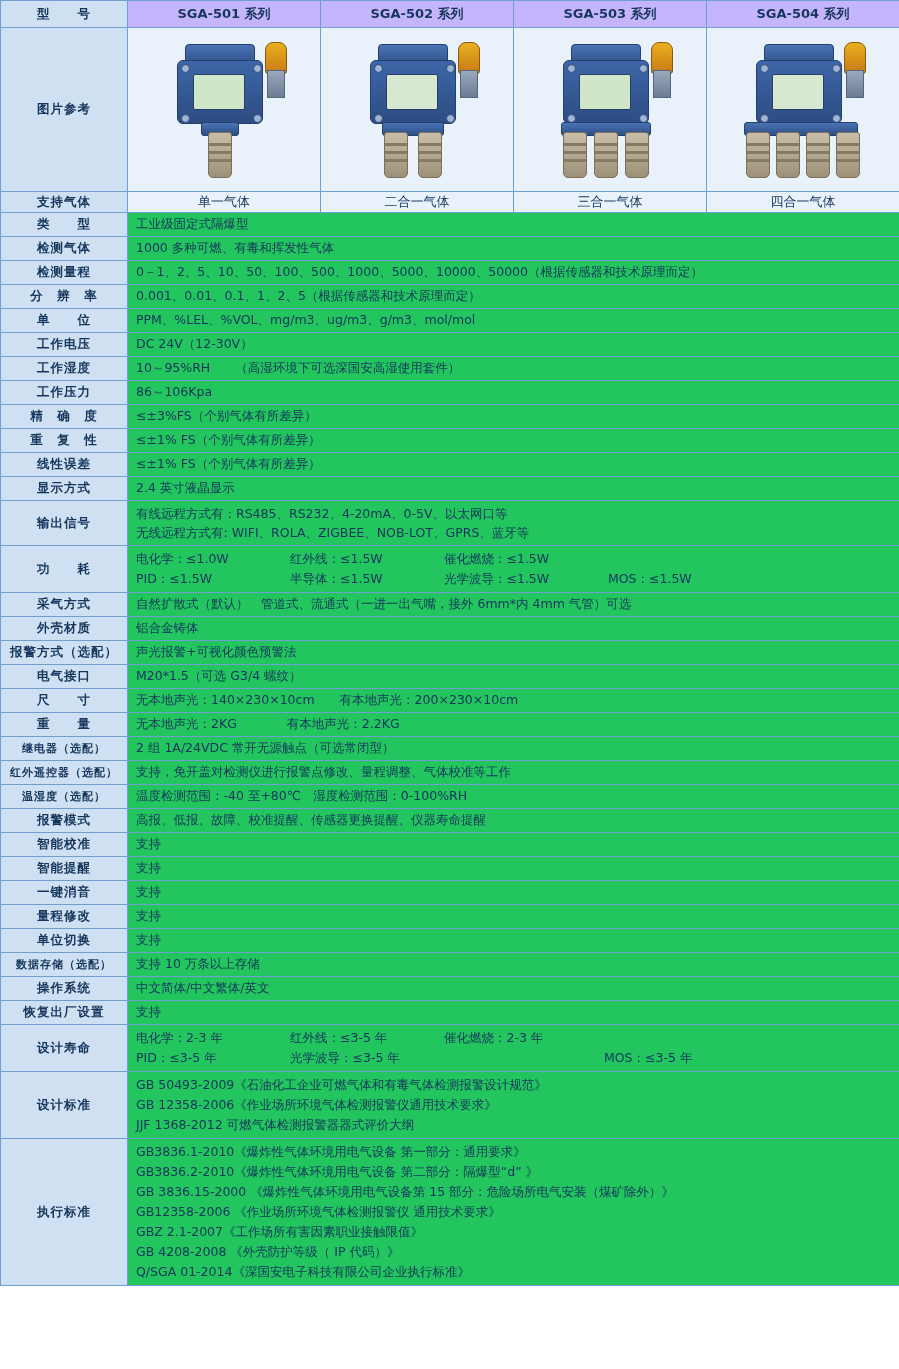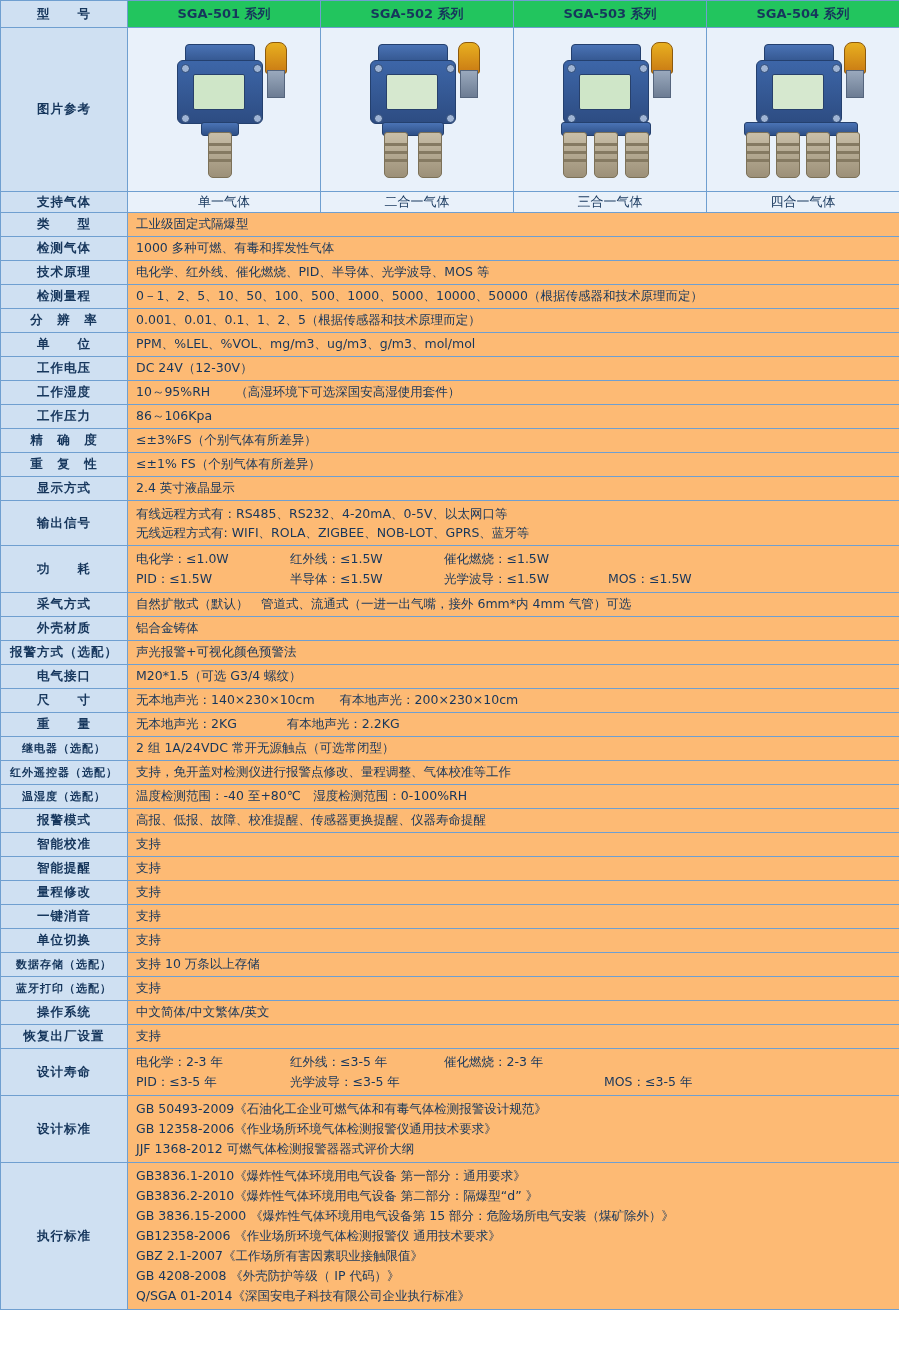--- a/index.html
+++ b/index.html
@@ -1,22 +1,22 @@
 <!DOCTYPE html>
 <html><head>
 <meta charset="utf-8">
 <style>
   html,body{margin:0;padding:0;background:#ffffff;}
   body{font-family:"DejaVu Sans","Liberation Sans",sans-serif;}
   #page{width:899px;height:1369px;position:relative;background:#fff;}
   table{border-collapse:collapse;width:899px;table-layout:fixed;}
   td{border:1px solid #6f9fd0;vertical-align:middle;font-size:12.5px;color:#111;}
   .lab{background:#cfe0f2;text-align:center;font-weight:bold;letter-spacing:1px;color:#16365c;width:127px;}
-  .val{background:#fdba74;padding:3px 8px;color:#16365c;}
-  .hdr{background:#22c55e;text-align:center;font-weight:bold;color:#16365c;font-size:13px;}
+  .val{background:#22c55e;padding:3px 8px;color:#16365c;}
+  .hdr{background:#c4b5fd;text-align:center;font-weight:bold;color:#16365c;font-size:13px;}
   .imgcell{background:#e9f1fa;text-align:center;padding:4px 0;height:155px;}
   .subhdr{background:#e9f1fa;text-align:center;color:#16365c;font-size:13px;}
   .row-h{height:21px;}
   .twoline div{line-height:19px;}
   .multi div{line-height:20px;}
   
   .dev{position:relative;width:150px;height:148px;margin:0 auto;}
   .dev .body{position:absolute;left:28px;top:24px;width:84px;height:62px;background:linear-gradient(180deg,#3d66a8,#2d4c82);border:1px solid #24406e;border-radius:6px;}
   .dev .screen{position:absolute;left:44px;top:38px;width:50px;height:34px;background:#cfe6c8;border:1px solid #27406b;border-radius:2px;}
   .dev .screen2{position:absolute;left:44px;top:38px;width:50px;height:34px;background:#d6e8cf;border:1px solid #27406b;border-radius:2px;}
@@ -173,24 +173,20 @@
 
   <tr class="row-h">
           <td class="lab">类　　型</td>
           <td class="val" colspan="4">工业级固定式隔爆型</td>
         </tr>
   <tr class="row-h">
           <td class="lab">检测气体</td>
           <td class="val" colspan="4">1000 多种可燃、有毒和挥发性气体</td>
         </tr>
   <tr class="row-h">
-          <td class="lab">技术原理</td>
-          <td class="val" colspan="4">电化学、红外线、催化燃烧、PID、半导体、光学波导、MOS 等</td>
-        </tr>
-  <tr class="row-h">
           <td class="lab">检测量程</td>
           <td class="val" colspan="4">0－1、2、5、10、50、100、500、1000、5000、10000、50000（根据传感器和技术原理而定）</td>
         </tr>
   <tr class="row-h">
           <td class="lab">分　辨　率</td>
           <td class="val" colspan="4">0.001、0.01、0.1、1、2、5（根据传感器和技术原理而定）</td>
         </tr>
   <tr class="row-h">
           <td class="lab">单　　位</td>
           <td class="val" colspan="4">PPM、%LEL、%VOL、mg/m3、ug/m3、g/m3、mol/mol</td>
@@ -206,20 +202,24 @@
   <tr class="row-h">
           <td class="lab">工作压力</td>
           <td class="val" colspan="4">86～106Kpa</td>
         </tr>
   <tr class="row-h">
           <td class="lab">精　确　度</td>
           <td class="val" colspan="4">≤±3%FS（个别气体有所差异）</td>
         </tr>
   <tr class="row-h">
           <td class="lab">重　复　性</td>
+          <td class="val" colspan="4">≤±1% FS（个别气体有所差异）</td>
+        </tr>
+  <tr class="row-h">
+          <td class="lab">线性误差</td>
           <td class="val" colspan="4">≤±1% FS（个别气体有所差异）</td>
         </tr>
   <tr class="row-h">
           <td class="lab">显示方式</td>
           <td class="val" colspan="4">2.4 英寸液晶显示</td>
         </tr>
 
   <tr>
     <td class="lab">输出信号</td>
     <td class="val twoline" colspan="4">
@@ -287,38 +287,34 @@
         </tr>
   <tr class="row-h">
           <td class="lab">智能校准</td>
           <td class="val" colspan="4">支持</td>
         </tr>
   <tr class="row-h">
           <td class="lab">智能提醒</td>
           <td class="val" colspan="4">支持</td>
         </tr>
   <tr class="row-h">
+          <td class="lab">一键消音</td>
+          <td class="val" colspan="4">支持</td>
+        </tr>
+  <tr class="row-h">
           <td class="lab">量程修改</td>
-          <td class="val" colspan="4">支持</td>
-        </tr>
-  <tr class="row-h">
-          <td class="lab">一键消音</td>
           <td class="val" colspan="4">支持</td>
         </tr>
   <tr class="row-h">
           <td class="lab">单位切换</td>
           <td class="val" colspan="4">支持</td>
         </tr>
   <tr class="row-h">
           <td class="lab foot">数据存储（选配）</td>
           <td class="val" colspan="4">支持 10 万条以上存储</td>
-        </tr>
-  <tr class="row-h">
-          <td class="lab foot">蓝牙打印（选配）</td>
-          <td class="val" colspan="4">支持</td>
         </tr>
   <tr class="row-h">
           <td class="lab">操作系统</td>
           <td class="val" colspan="4">中文简体/中文繁体/英文</td>
         </tr>
   <tr class="row-h">
           <td class="lab">恢复出厂设置</td>
           <td class="val" colspan="4">支持</td>
         </tr>
 

